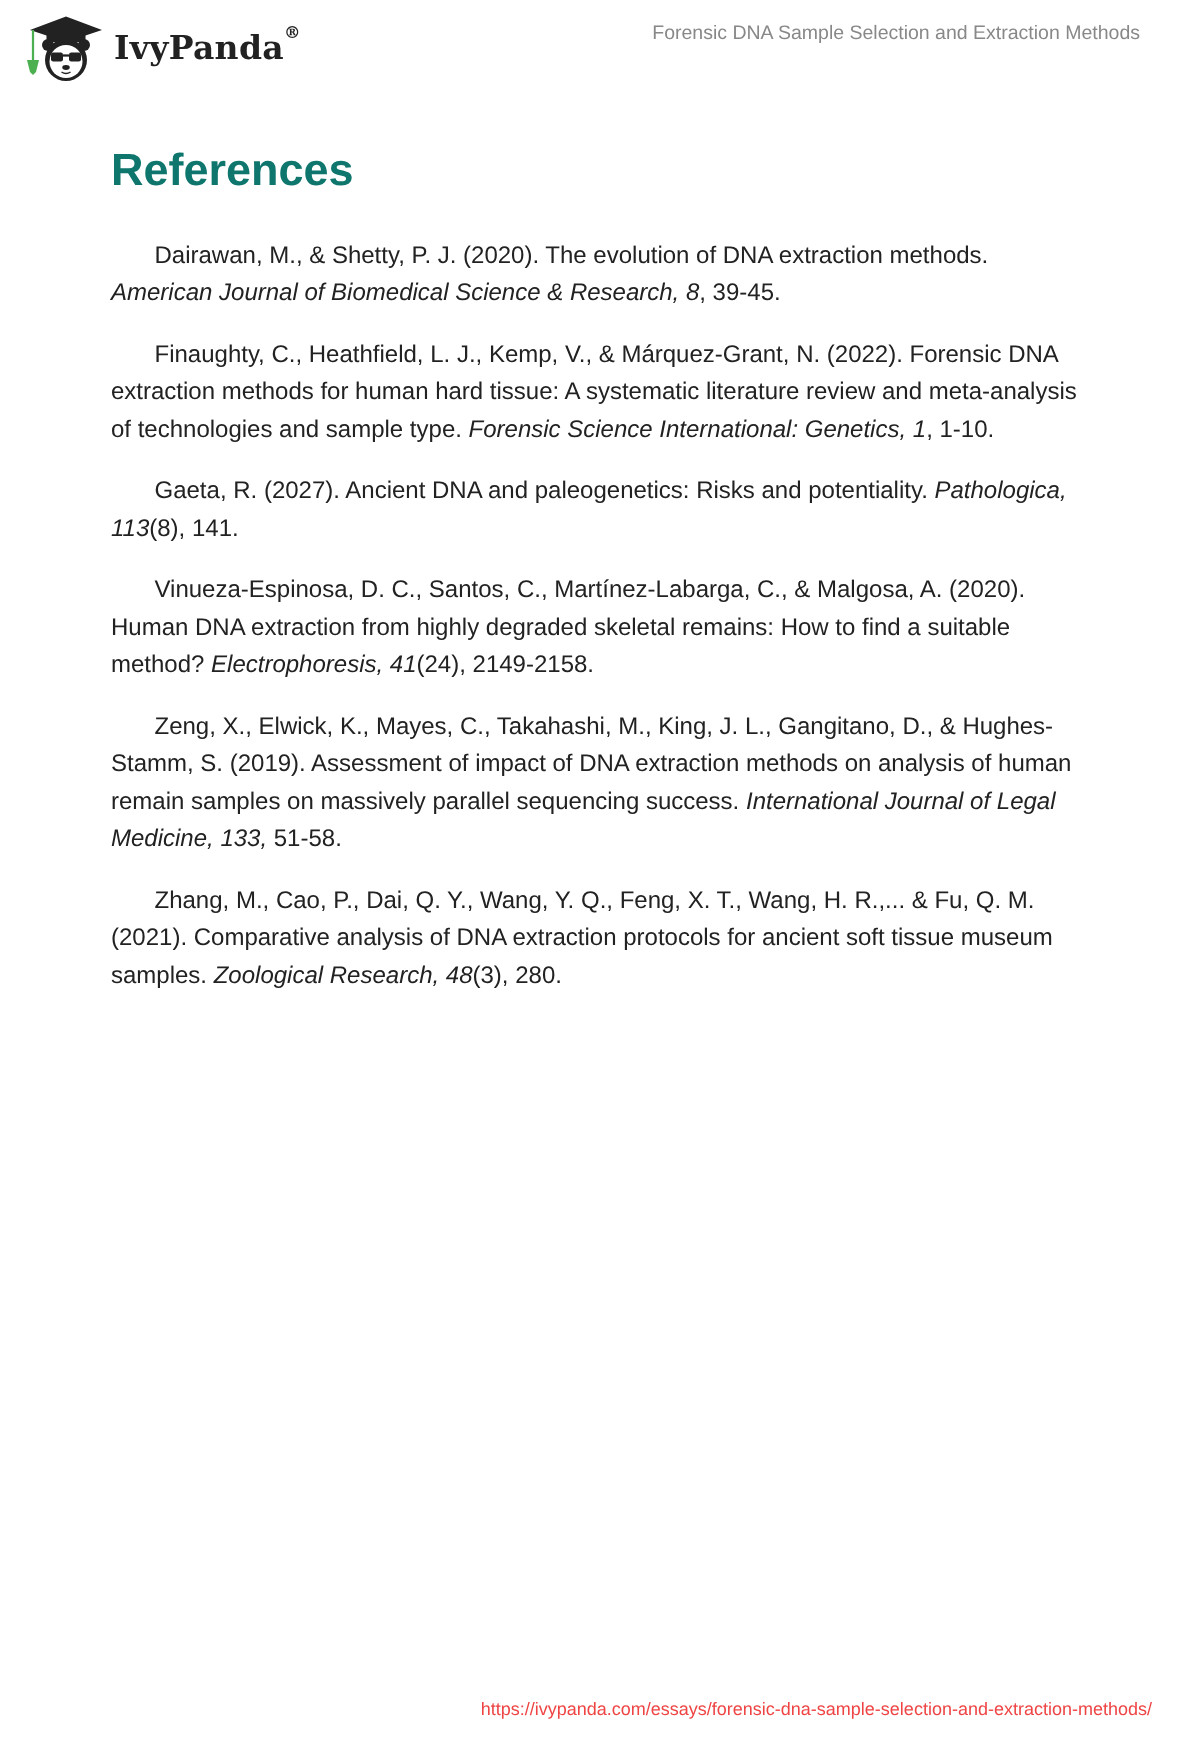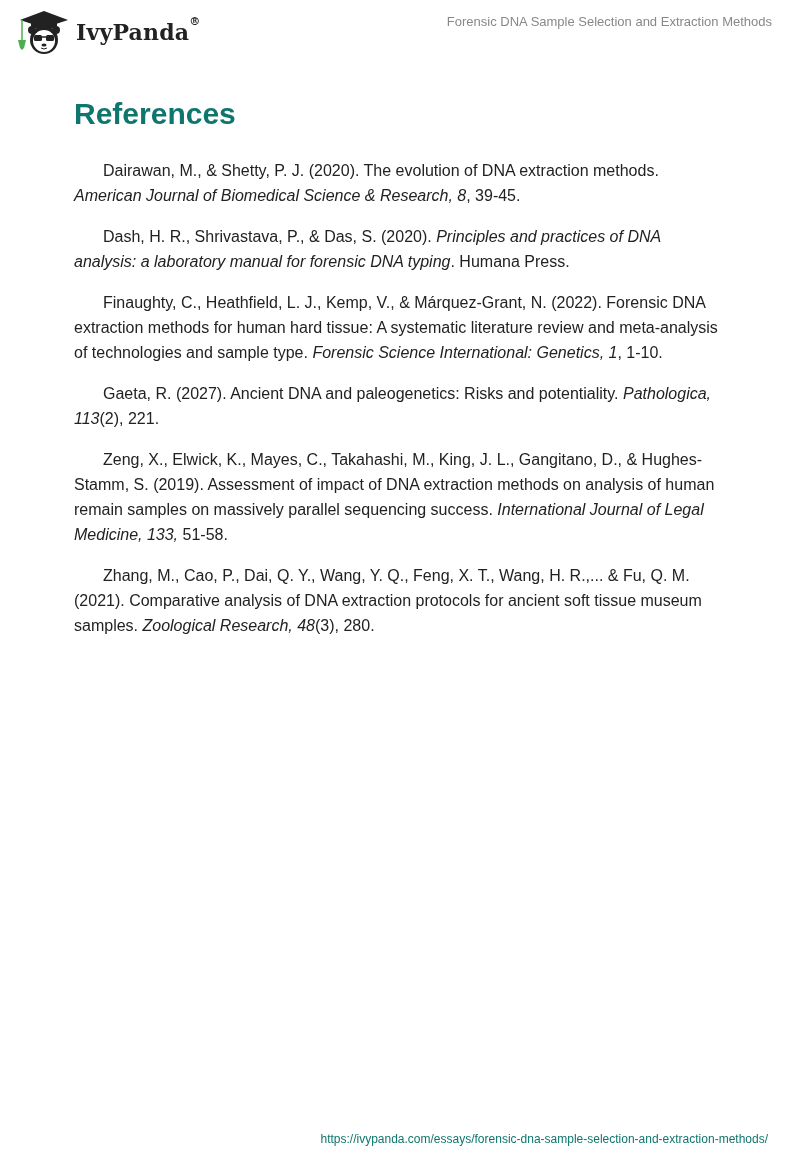--- a/index.html
+++ b/index.html
@@ -44,21 +44,21 @@
       letter-spacing: 0.2px;
     }
     .logo-reg {
       font-size: 11px;
       vertical-align: top;
       position: relative;
       top: -4px;
     }
     .header-title {
       position: absolute;
-      right: 28px;
+      right: 40px;
       top: 14px;
       font-size: 13px;
       color: #888888;
     }
     .content {
       position: absolute;
       left: 74px;
       top: 73px;
       width: 660px;
     }
@@ -81,21 +81,21 @@
       margin: 0 12px 16px 0;
       text-indent: 29px;
       color: #222222;
     }
     .ref i { font-style: italic; }
     .footer-url {
       position: absolute;
       right: 32px;
       top: 1132px;
       font-size: 12px;
-      color: #0f766e;
+      color: #ef4444;
     }
   </style>
 </head>
 <body>
 
 <div class="header">
   <a class="logo">
     <svg class="logo-icon" viewBox="0 0 56 48">
 
       <polygon points="6,12 30,3 54,12 30,20" fill="#222"></polygon>
@@ -118,21 +118,21 @@
     </svg>
     <span class="logo-text"><span>IvyPanda</span><span class="logo-reg">®</span></span>
   </a>
   <div class="header-title">Forensic DNA Sample Selection and Extraction Methods</div>
 </div>
 
 <div class="content">
   <h2 class="section-heading">References</h2>
   <div id="references-list">
       <p class="ref"><span>Dairawan, M., &amp; Shetty, P. J. (2020). The evolution of DNA extraction methods. </span><i>American Journal of Biomedical Science &amp; Research, 8</i><span>, 39-45.</span></p>
-      <p class="ref"><span>Dash, H. R., Shrivastava, P., &amp; Das, S. (2020). </span><i>Principles and practices of DNA analysis: a laboratory manual for forensic DNA typing</i><span>. Humana Press.</span></p>
       <p class="ref"><span>Finaughty, C., Heathfield, L. J., Kemp, V., &amp; Márquez-Grant, N. (2022). Forensic DNA extraction methods for human hard tissue: A systematic literature review and meta-analysis of technologies and sample type. </span><i>Forensic Science International: Genetics, 1</i><span>, 1-10.</span></p>
-      <p class="ref"><span>Gaeta, R. (2027). Ancient DNA and paleogenetics: Risks and potentiality. </span><i>Pathologica, 113</i><span>(2), 221.</span></p>
+      <p class="ref"><span>Gaeta, R. (2027). Ancient DNA and paleogenetics: Risks and potentiality. </span><i>Pathologica, 113</i><span>(8), 141.</span></p>
+      <p class="ref"><span>Vinueza-Espinosa, D. C., Santos, C., Martínez-Labarga, C., &amp; Malgosa, A. (2020). Human DNA extraction from highly degraded skeletal remains: How to find a suitable method? </span><i>Electrophoresis, 41</i><span>(24), 2149-2158.</span></p>
       <p class="ref"><span>Zeng, X., Elwick, K., Mayes, C., Takahashi, M., King, J. L., Gangitano, D., &amp; Hughes-Stamm, S. (2019). Assessment of impact of DNA extraction methods on analysis of human remain samples on massively parallel sequencing success. </span><i>International Journal of Legal Medicine, 133,</i><span> 51-58.</span></p>
       <p class="ref"><span>Zhang, M., Cao, P., Dai, Q. Y., Wang, Y. Q., Feng, X. T., Wang, H. R.,... &amp; Fu, Q. M. (2021). Comparative analysis of DNA extraction protocols for ancient soft tissue museum samples. </span><i>Zoological Research, 48</i><span>(3), 280.</span></p>
     </div>
 </div>
 
 <div class="footer-url">https://ivypanda.com/essays/forensic-dna-sample-selection-and-extraction-methods/</div>
 
 </body></html>

